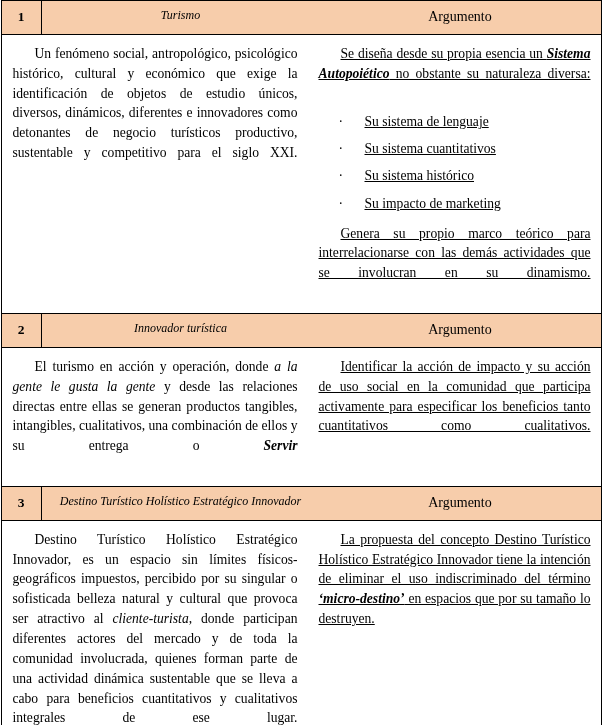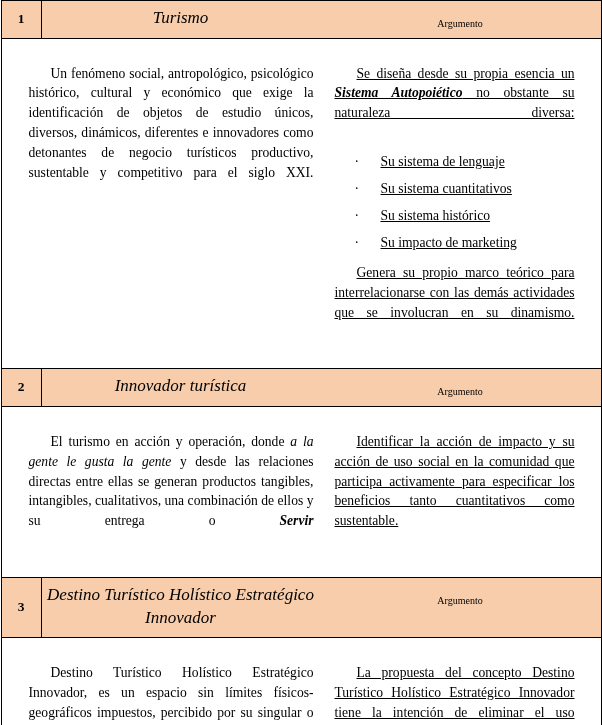--- a/index.html
+++ b/index.html
@@ -55,39 +55,39 @@
   .header-inner {
     display: flex;
     align-items: flex-start;
     width: 100%;
   }
   .header-title {
     width: 278px;
     flex: 0 0 278px;
     text-align: center;
     font-style: italic;
-    font-size: 17px;
+    font-size: 12px;
     line-height: 1.35;
     padding: 6px 4px 7px 4px;
     box-sizing: border-box;
   }
   .header-arg {
     flex: 1 1 auto;
     text-align: center;
-    font-size: 10px;
+    font-size: 14px;
     line-height: 1.35;
-    padding: 16px 4px 7px 4px;
+    padding: 7px 4px 7px 4px;
     box-sizing: border-box;
   }
 
   
   tr.body-row > td {
     background: #ffffff;
     vertical-align: top;
-    padding: 16px;
+    padding: 0;
     border-bottom: 1.2px solid #000;
   }
   tr.body-row.last-row > td {
     border-bottom: none;
   }
   .body-inner {
     display: flex;
     align-items: flex-start;
     width: 100%;
     box-sizing: border-box;
@@ -194,21 +194,21 @@
             </div>
           </td>
         </tr>
         <tr class="body-row">
           <td colspan="2">
             <div class="body-inner">
               <div class="col col-left">
                 <p class="para">El turismo en acción y operación, donde <span class="it">a la gente le gusta la gente</span> y desde las relaciones directas entre ellas se generan productos tangibles, intangibles, cualitativos, una combinación de ellos y su entrega o <span class="bi">Servir</span></p>
               </div>
               <div class="col col-right">
-                <p class="para">Identificar la acción de impacto y su acción de uso social en la comunidad que participa activamente para especificar los beneficios tanto cuantitativos como sustentable.</p>
+                <p class="para">Identificar la acción de impacto y su acción de uso social en la comunidad que participa activamente para especificar los beneficios tanto cuantitativos como cualitativos.</p>
               </div>
             </div>
           </td>
         </tr>
         <tr class="header-row">
           <td class="num-cell">3</td>
           <td class="header-body">
             <div class="header-inner">
               <div class="header-title">Destino Turístico Holístico Estratégico Innovador</div>
               <div class="header-arg">Argumento</div>

